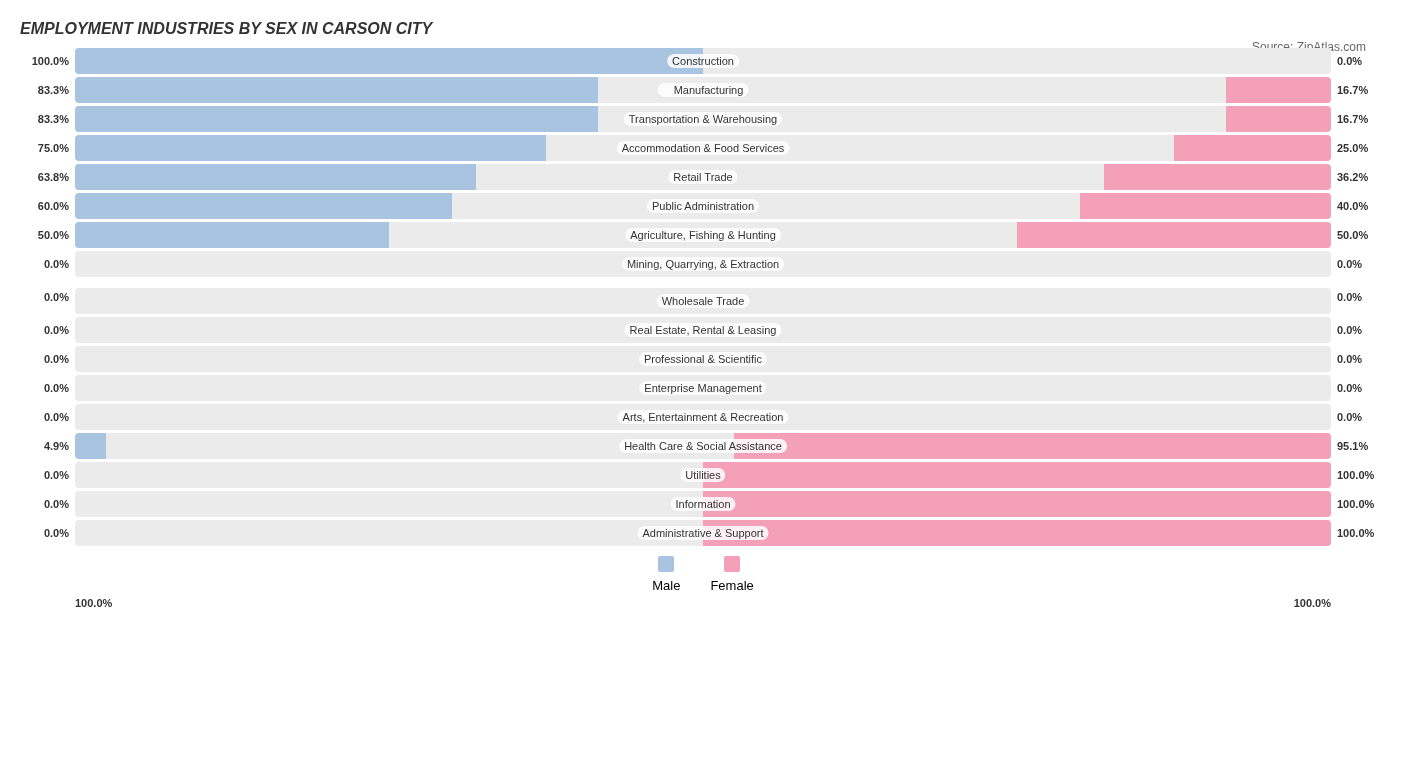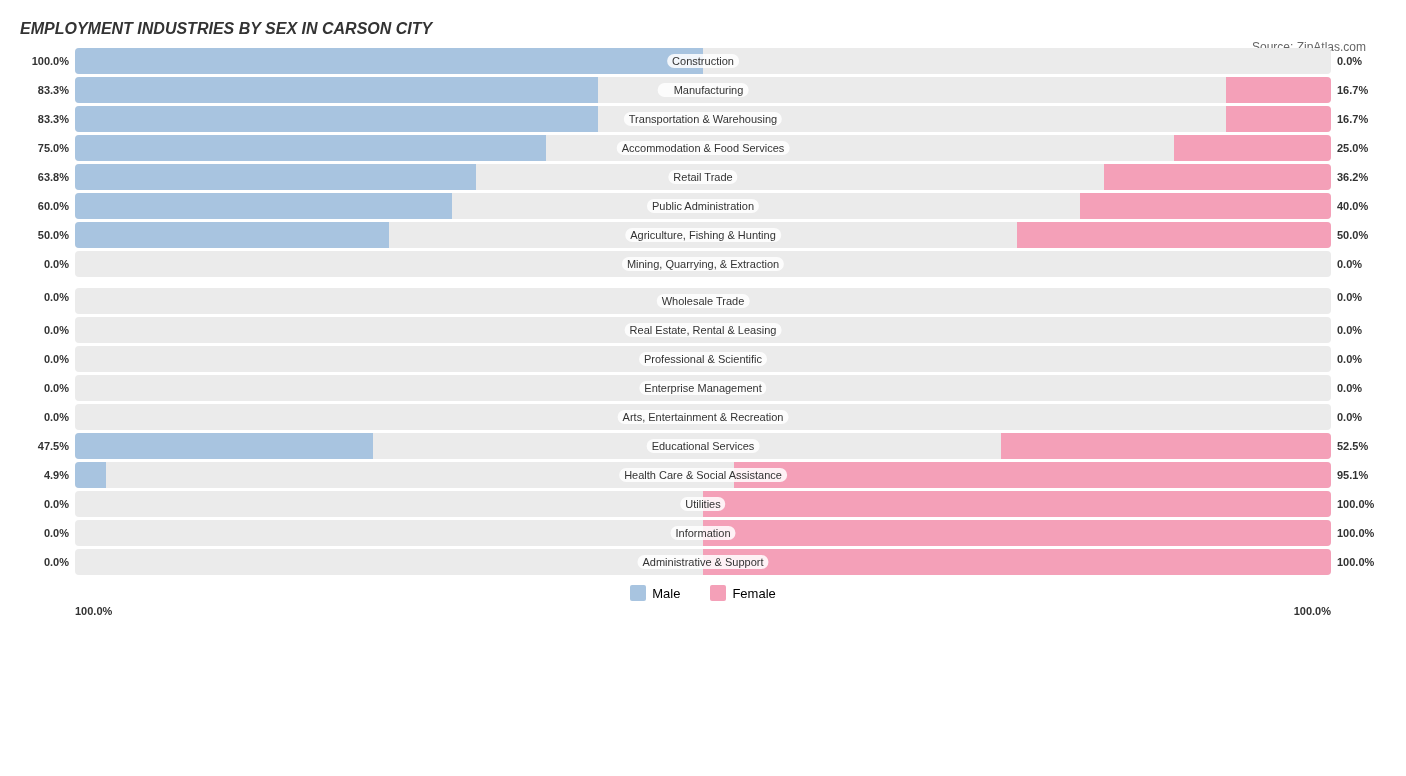--- a/index.html
+++ b/index.html
@@ -92,20 +92,21 @@
       display: flex;
       justify-content: center;
       margin-top: 10px;
       gap: 30px;
     }
     .legend-item {
       display: flex;
       align-items: center;
       gap: 6px;
       font-size: 13px;
+      flex-direction: column;
     }
     .legend-box {
       width: 16px;
       height: 16px;
       border-radius: 2px;
     }
     .bottom-values {
       display: flex;
       justify-content: space-between;
       margin-top: 4px;
@@ -234,29 +235,20 @@
         <div class="right-value">0.0%</div>
       </div>
       <div class="row-container">
         <div class="left-value">0.0%</div>
         <div class="bars-area" style="display: flex; align-items: center; position: relative; overflow: hidden;">
           <div class="bar-left-section" style="width: 0%; position: absolute; left: 0px; top: 0px; height: 100%;"></div>
           <div class="bar-right-section" style="width: 0%; position: absolute; right: 0px; top: 0px; height: 100%;"></div>
           <div class="bar-center-label" style="position: absolute; left: 50%; transform: translate(-50%, -50%); top: 50%; z-index: 3;">Arts, Entertainment &amp; Recreation</div>
         </div>
         <div class="right-value">0.0%</div>
-      </div>
-      <div class="row-container">
-        <div class="left-value">47.5%</div>
-        <div class="bars-area" style="display: flex; align-items: center; position: relative; overflow: hidden;">
-          <div class="bar-left-section" style="width: 23.75%; position: absolute; left: 0px; top: 0px; height: 100%;"></div>
-          <div class="bar-right-section" style="width: 26.25%; position: absolute; right: 0px; top: 0px; height: 100%;"></div>
-          <div class="bar-center-label" style="position: absolute; left: 50%; transform: translate(-50%, -50%); top: 50%; z-index: 3;">Educational Services</div>
-        </div>
-        <div class="right-value">52.5%</div>
       </div>
       <div class="row-container">
         <div class="left-value">4.9%</div>
         <div class="bars-area" style="display: flex; align-items: center; position: relative; overflow: hidden;">
           <div class="bar-left-section" style="width: 2.45%; position: absolute; left: 0px; top: 0px; height: 100%;"></div>
           <div class="bar-right-section" style="width: 47.55%; position: absolute; right: 0px; top: 0px; height: 100%;"></div>
           <div class="bar-center-label" style="position: absolute; left: 50%; transform: translate(-50%, -50%); top: 50%; z-index: 3;">Health Care &amp; Social Assistance</div>
         </div>
         <div class="right-value">95.1%</div>
       </div>

